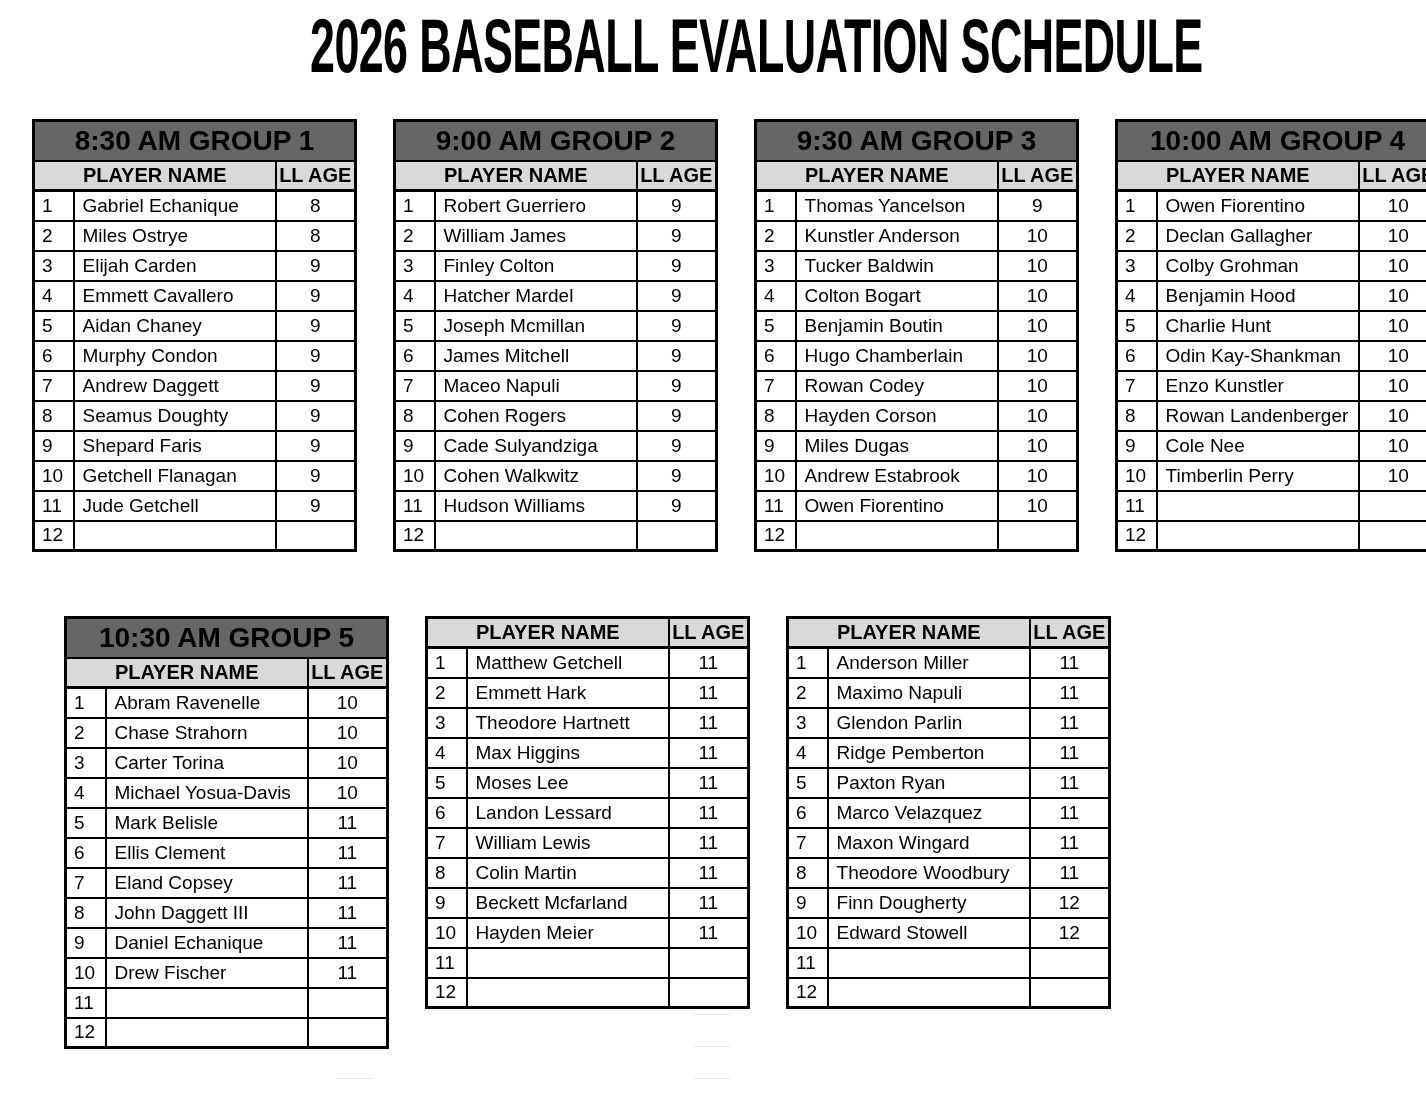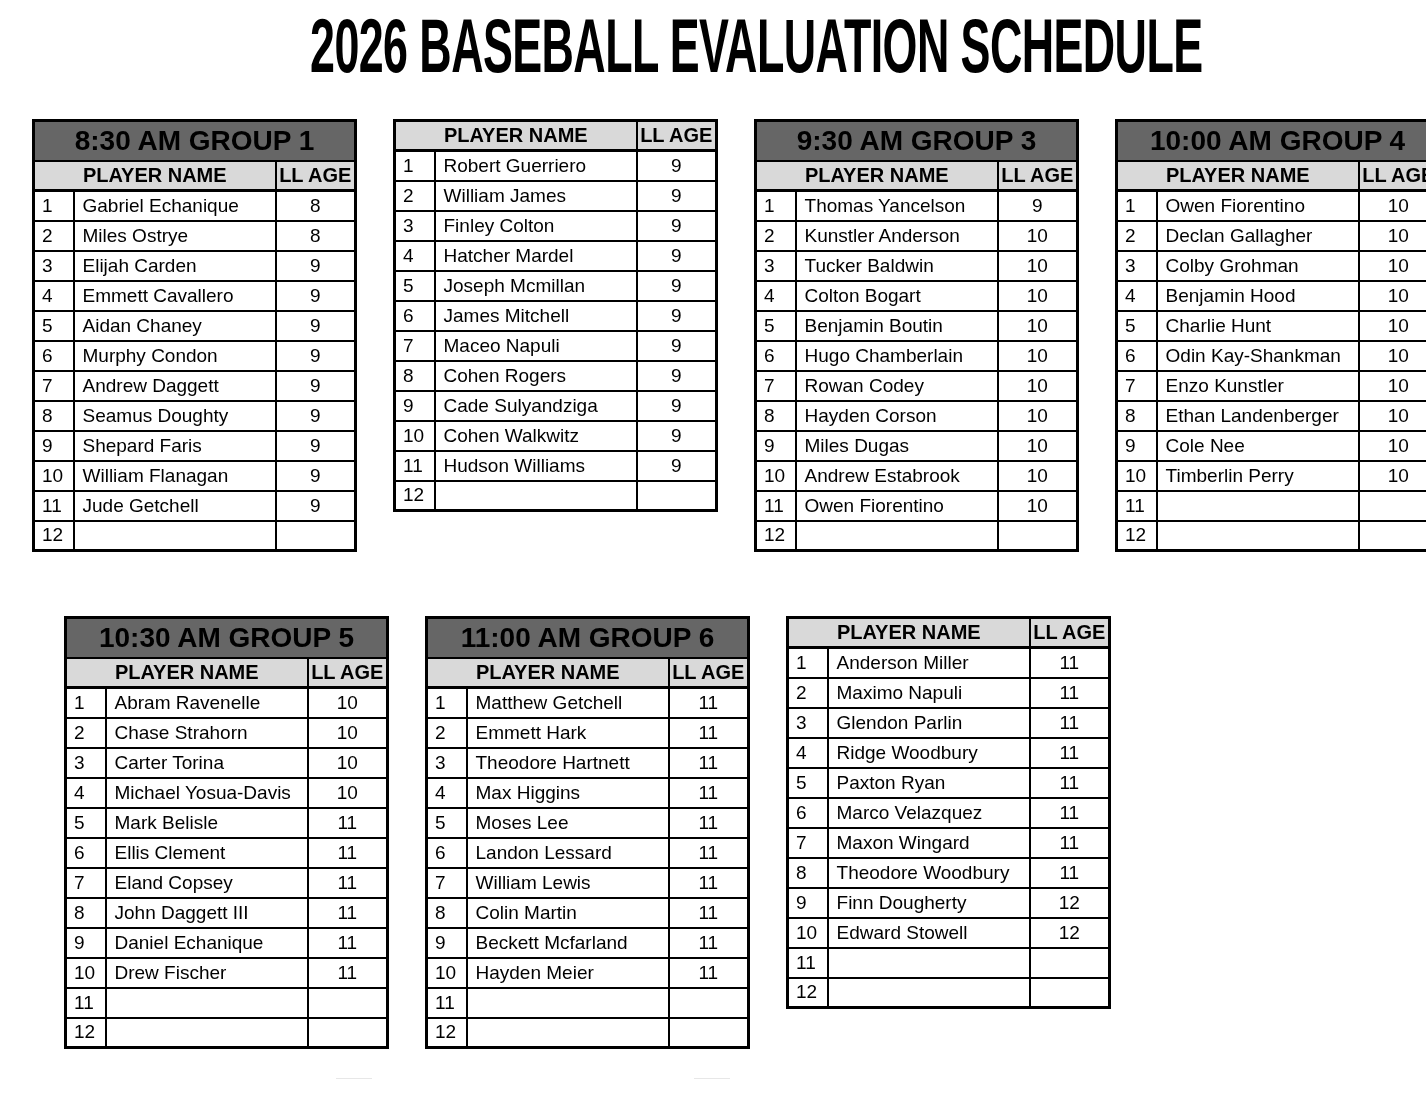--- a/index.html
+++ b/index.html
@@ -176,21 +176,21 @@
   </tr>
 
   <tr class="prow">
     <td class="num">9</td>
     <td class="pname">Shepard Faris</td>
     <td class="age">9</td>
   </tr>
 
   <tr class="prow">
     <td class="num">10</td>
-    <td class="pname">William Flanagan</td>
+    <td class="pname">Getchell Flanagan</td>
     <td class="age">9</td>
   </tr>
 
   <tr class="prow">
     <td class="num">11</td>
     <td class="pname">Jude Getchell</td>
     <td class="age">9</td>
   </tr>
 
   <tr class="prow">
@@ -201,20 +201,23 @@
 </tbody>
   </table>
 
   <table class="group">
     <colgroup>
           <col class="c-num">
           <col class="c-name">
           <col class="c-age">
         </colgroup>
     <thead>
+      <tr>
+        <th class="ghead" colspan="3">9:00 AM GROUP 2</th>
+      </tr>
       <tr class="subhead">
         <th class="sh-name" colspan="2">PLAYER NAME</th>
         <th class="sh-age">LL AGE</th>
       </tr>
     </thead>
     <tbody>
   <tr class="prow">
     <td class="num">1</td>
     <td class="pname">Robert Guerriero</td>
     <td class="age">9</td>
@@ -431,21 +434,21 @@
   </tr>
 
   <tr class="prow">
     <td class="num">7</td>
     <td class="pname">Enzo Kunstler</td>
     <td class="age">10</td>
   </tr>
 
   <tr class="prow">
     <td class="num">8</td>
-    <td class="pname">Ethan Landenberger</td>
+    <td class="pname">Rowan Landenberger</td>
     <td class="age">10</td>
   </tr>
 
   <tr class="prow">
     <td class="num">9</td>
     <td class="pname">Cole Nee</td>
     <td class="age">10</td>
   </tr>
 
   <tr class="prow">
@@ -559,23 +562,20 @@
 </tbody>
   </table>
 
   <table class="group">
     <colgroup>
           <col class="c-num">
           <col class="c-name">
           <col class="c-age">
         </colgroup>
     <thead>
-      <tr>
-        <th class="ghead" colspan="3">11:00 AM GROUP 6</th>
-      </tr>
       <tr class="subhead">
         <th class="sh-name" colspan="2">PLAYER NAME</th>
         <th class="sh-age">LL AGE</th>
       </tr>
     </thead>
     <tbody>
   <tr class="prow">
     <td class="num">1</td>
     <td class="pname">Matthew Getchell</td>
     <td class="age">11</td>
@@ -675,21 +675,21 @@
   </tr>
 
   <tr class="prow">
     <td class="num">3</td>
     <td class="pname">Glendon Parlin</td>
     <td class="age">11</td>
   </tr>
 
   <tr class="prow">
     <td class="num">4</td>
-    <td class="pname">Ridge Woodbury</td>
+    <td class="pname">Ridge Pemberton</td>
     <td class="age">11</td>
   </tr>
 
   <tr class="prow">
     <td class="num">5</td>
     <td class="pname">Paxton Ryan</td>
     <td class="age">11</td>
   </tr>
 
   <tr class="prow">

